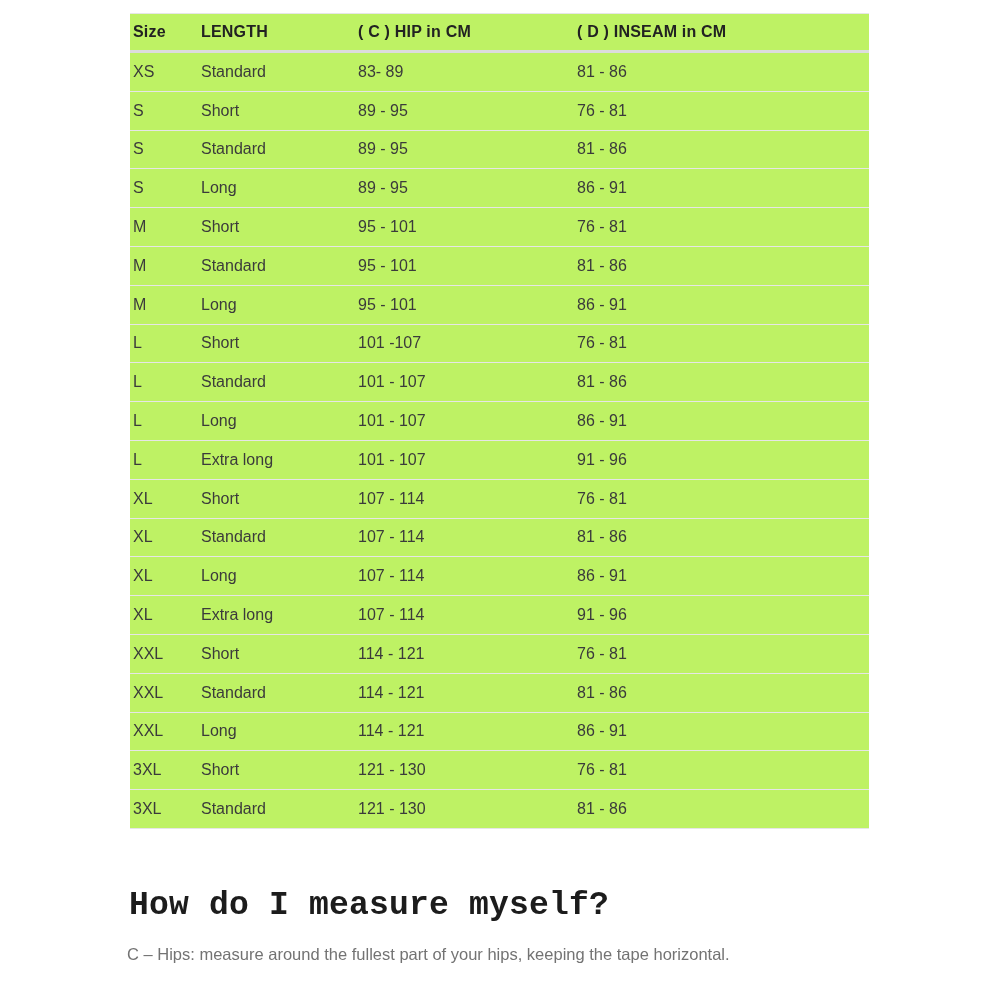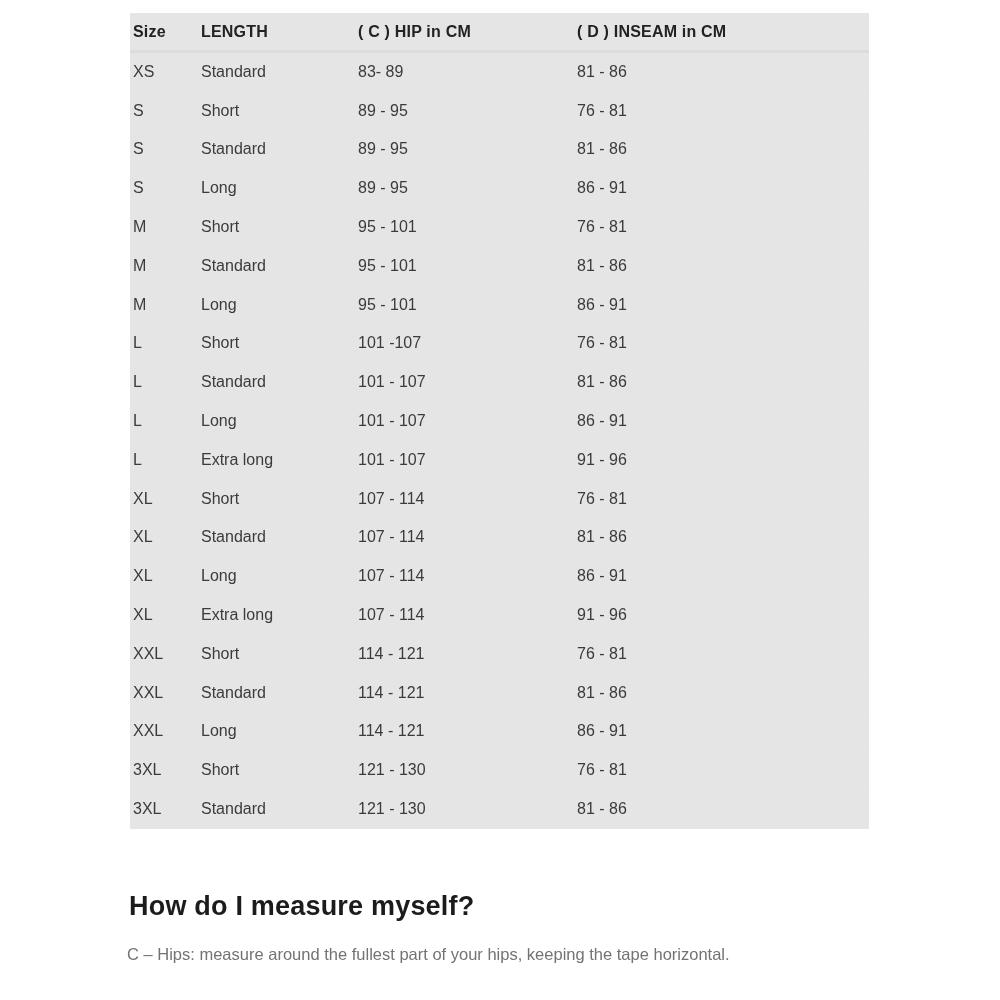--- a/index.html
+++ b/index.html
@@ -18,21 +18,21 @@
   .size-table-wrap {
     position: absolute;
     left: 130px;
     top: 13px;
     width: 739px;
   }
   table.size-table {
     width: 739px;
     border-collapse: collapse;
     table-layout: fixed;
-    background: #e5e5e5;
+    background: #bef264;
   }
   table.size-table thead tr {
     border-top: 1px solid #e6e6e6;
     border-bottom: 3px solid #dcdcdc;
   }
   table.size-table th {
     height: 36px;
     padding: 0 0 0 3px;
     text-align: left;
     vertical-align: middle;
@@ -53,25 +53,26 @@
   }
   table.size-table tbody tr {
     border-bottom: 1px solid #e6e6e6;
     margin-left: 32px;
   }
   .measure-heading {
     position: absolute;
     left: 129px;
     top: 890px;
     margin: 0;
-    font-size: 27px;
+    font-size: 33px;
     line-height: 32px;
     font-weight: bold;
     color: #1c1c1c;
     letter-spacing: 0.2px;
+    font-family: Liberation Mono, monospace;
   }
   .measure-line {
     position: absolute;
     left: 127px;
     margin: 0;
     font-size: 16.5px;
     line-height: 20px;
     color: #737373;
   }
   .measure-line.c-line { top: 944px; }

